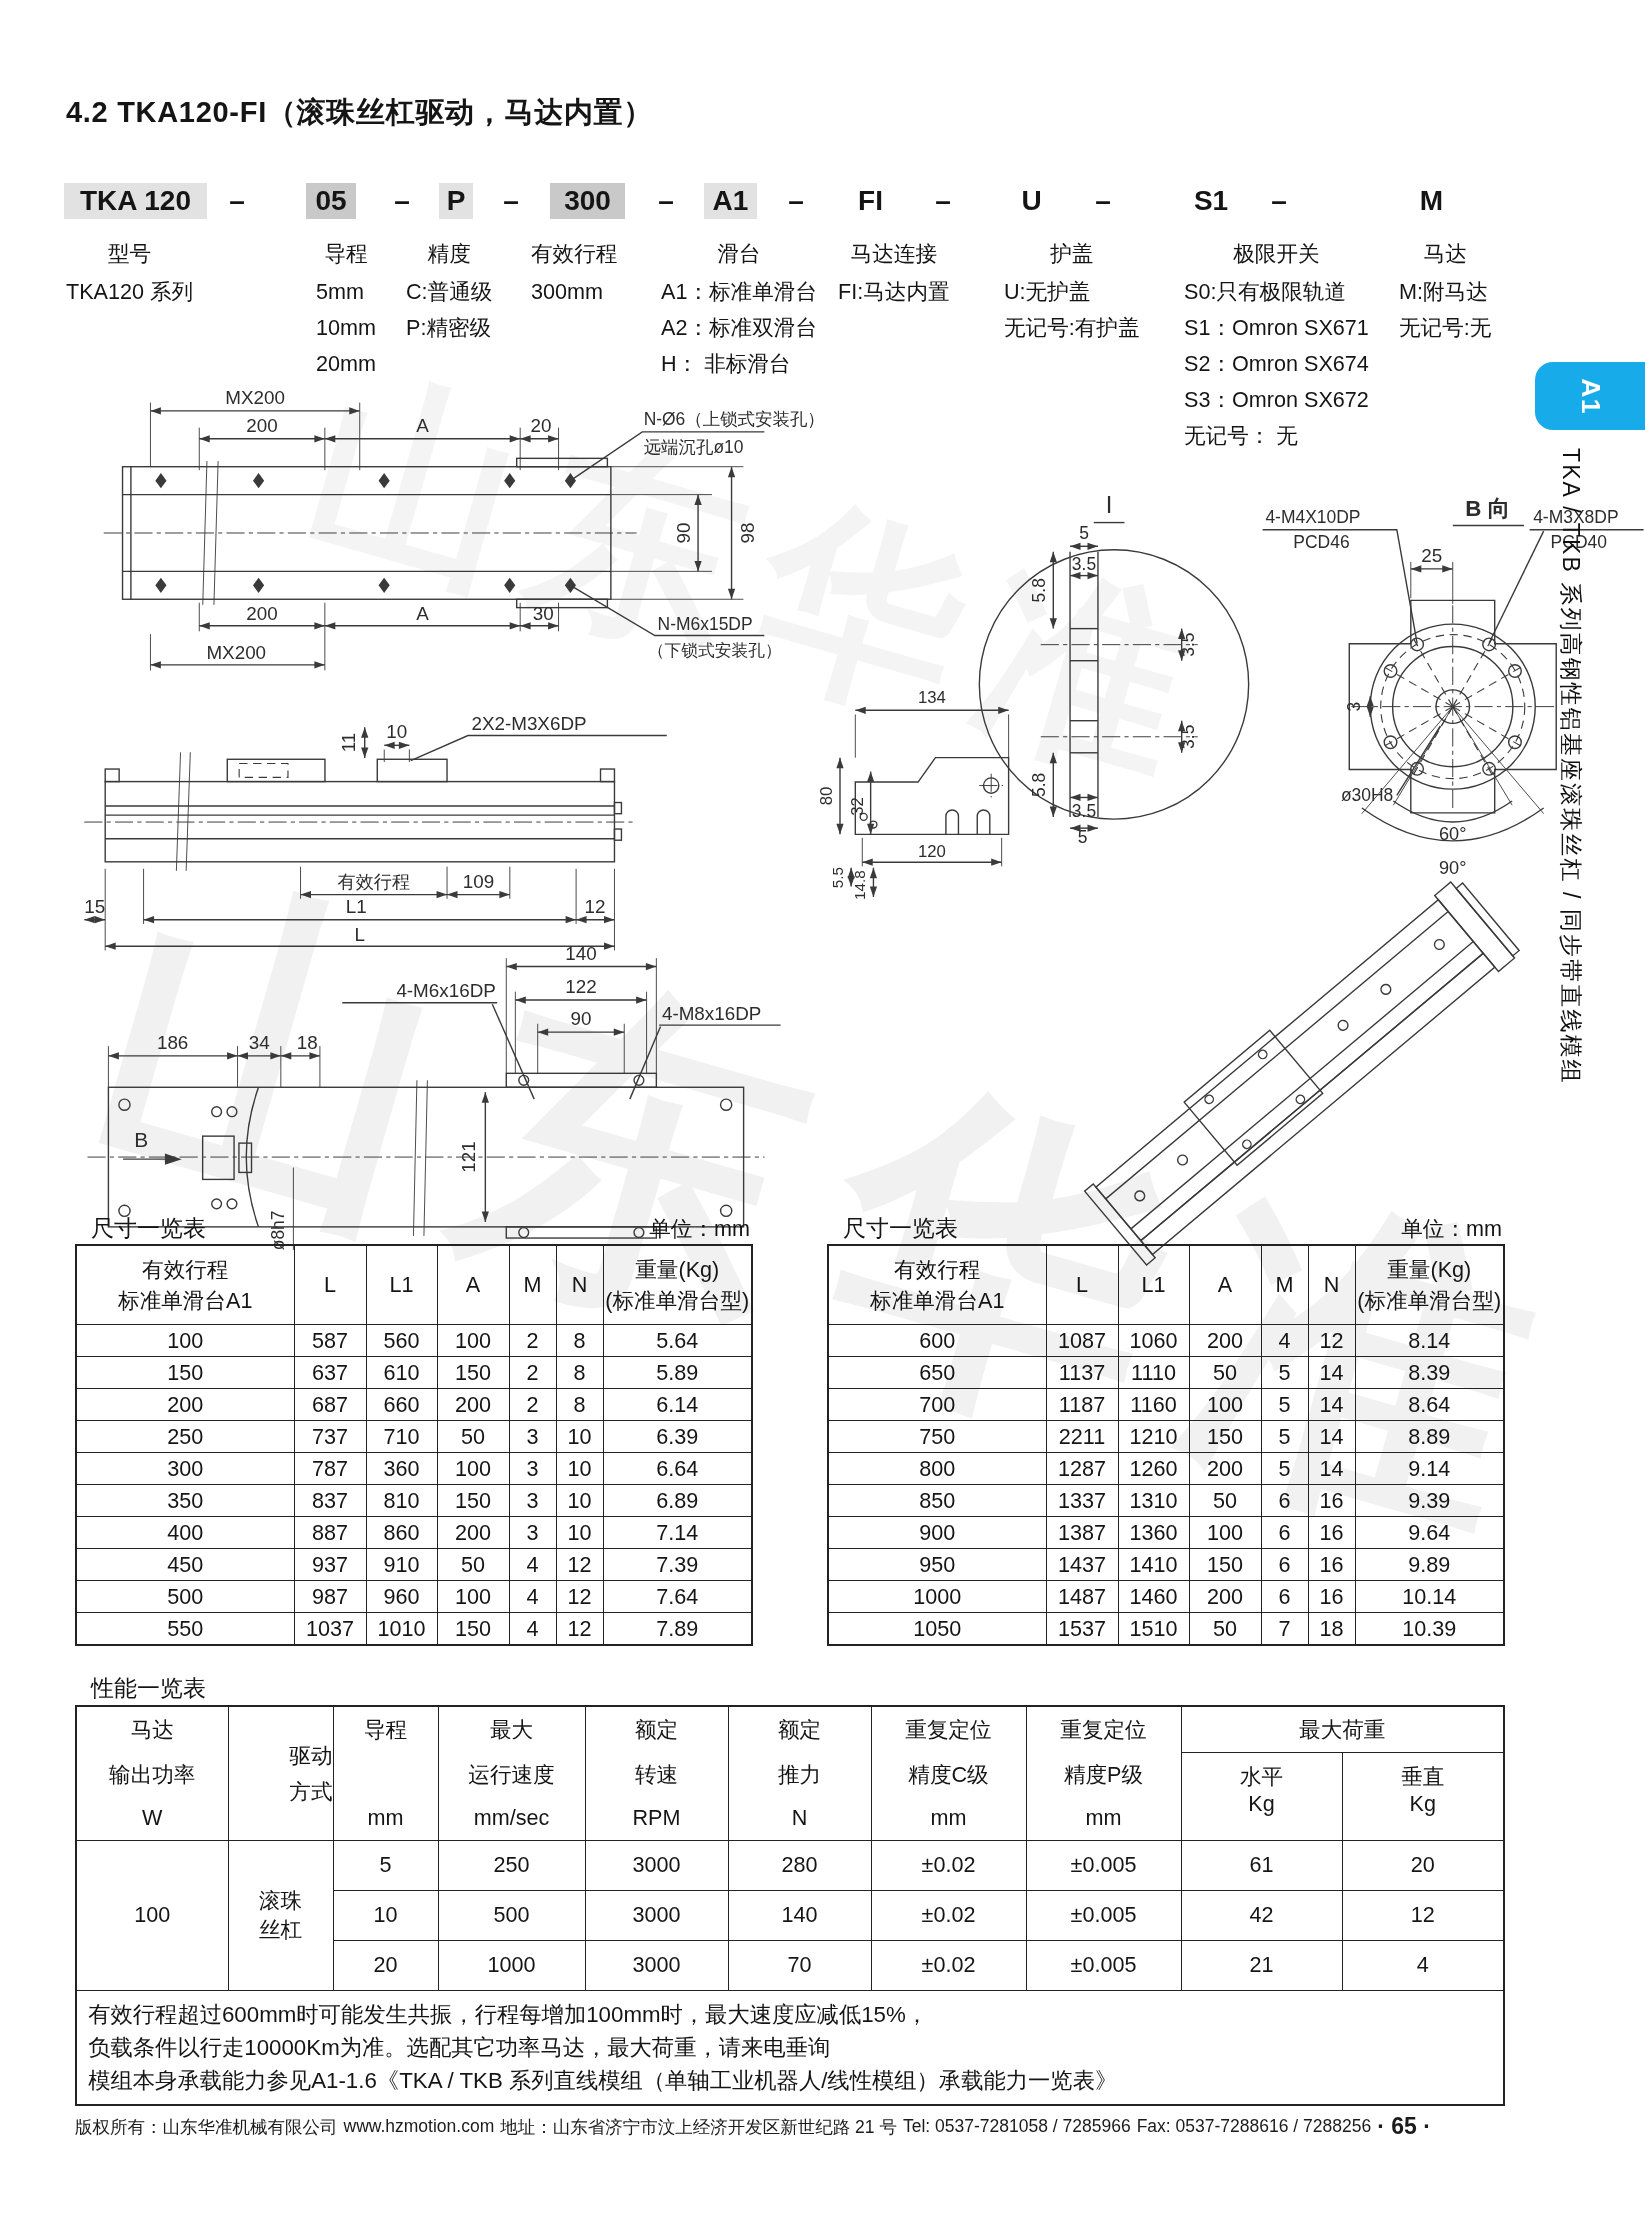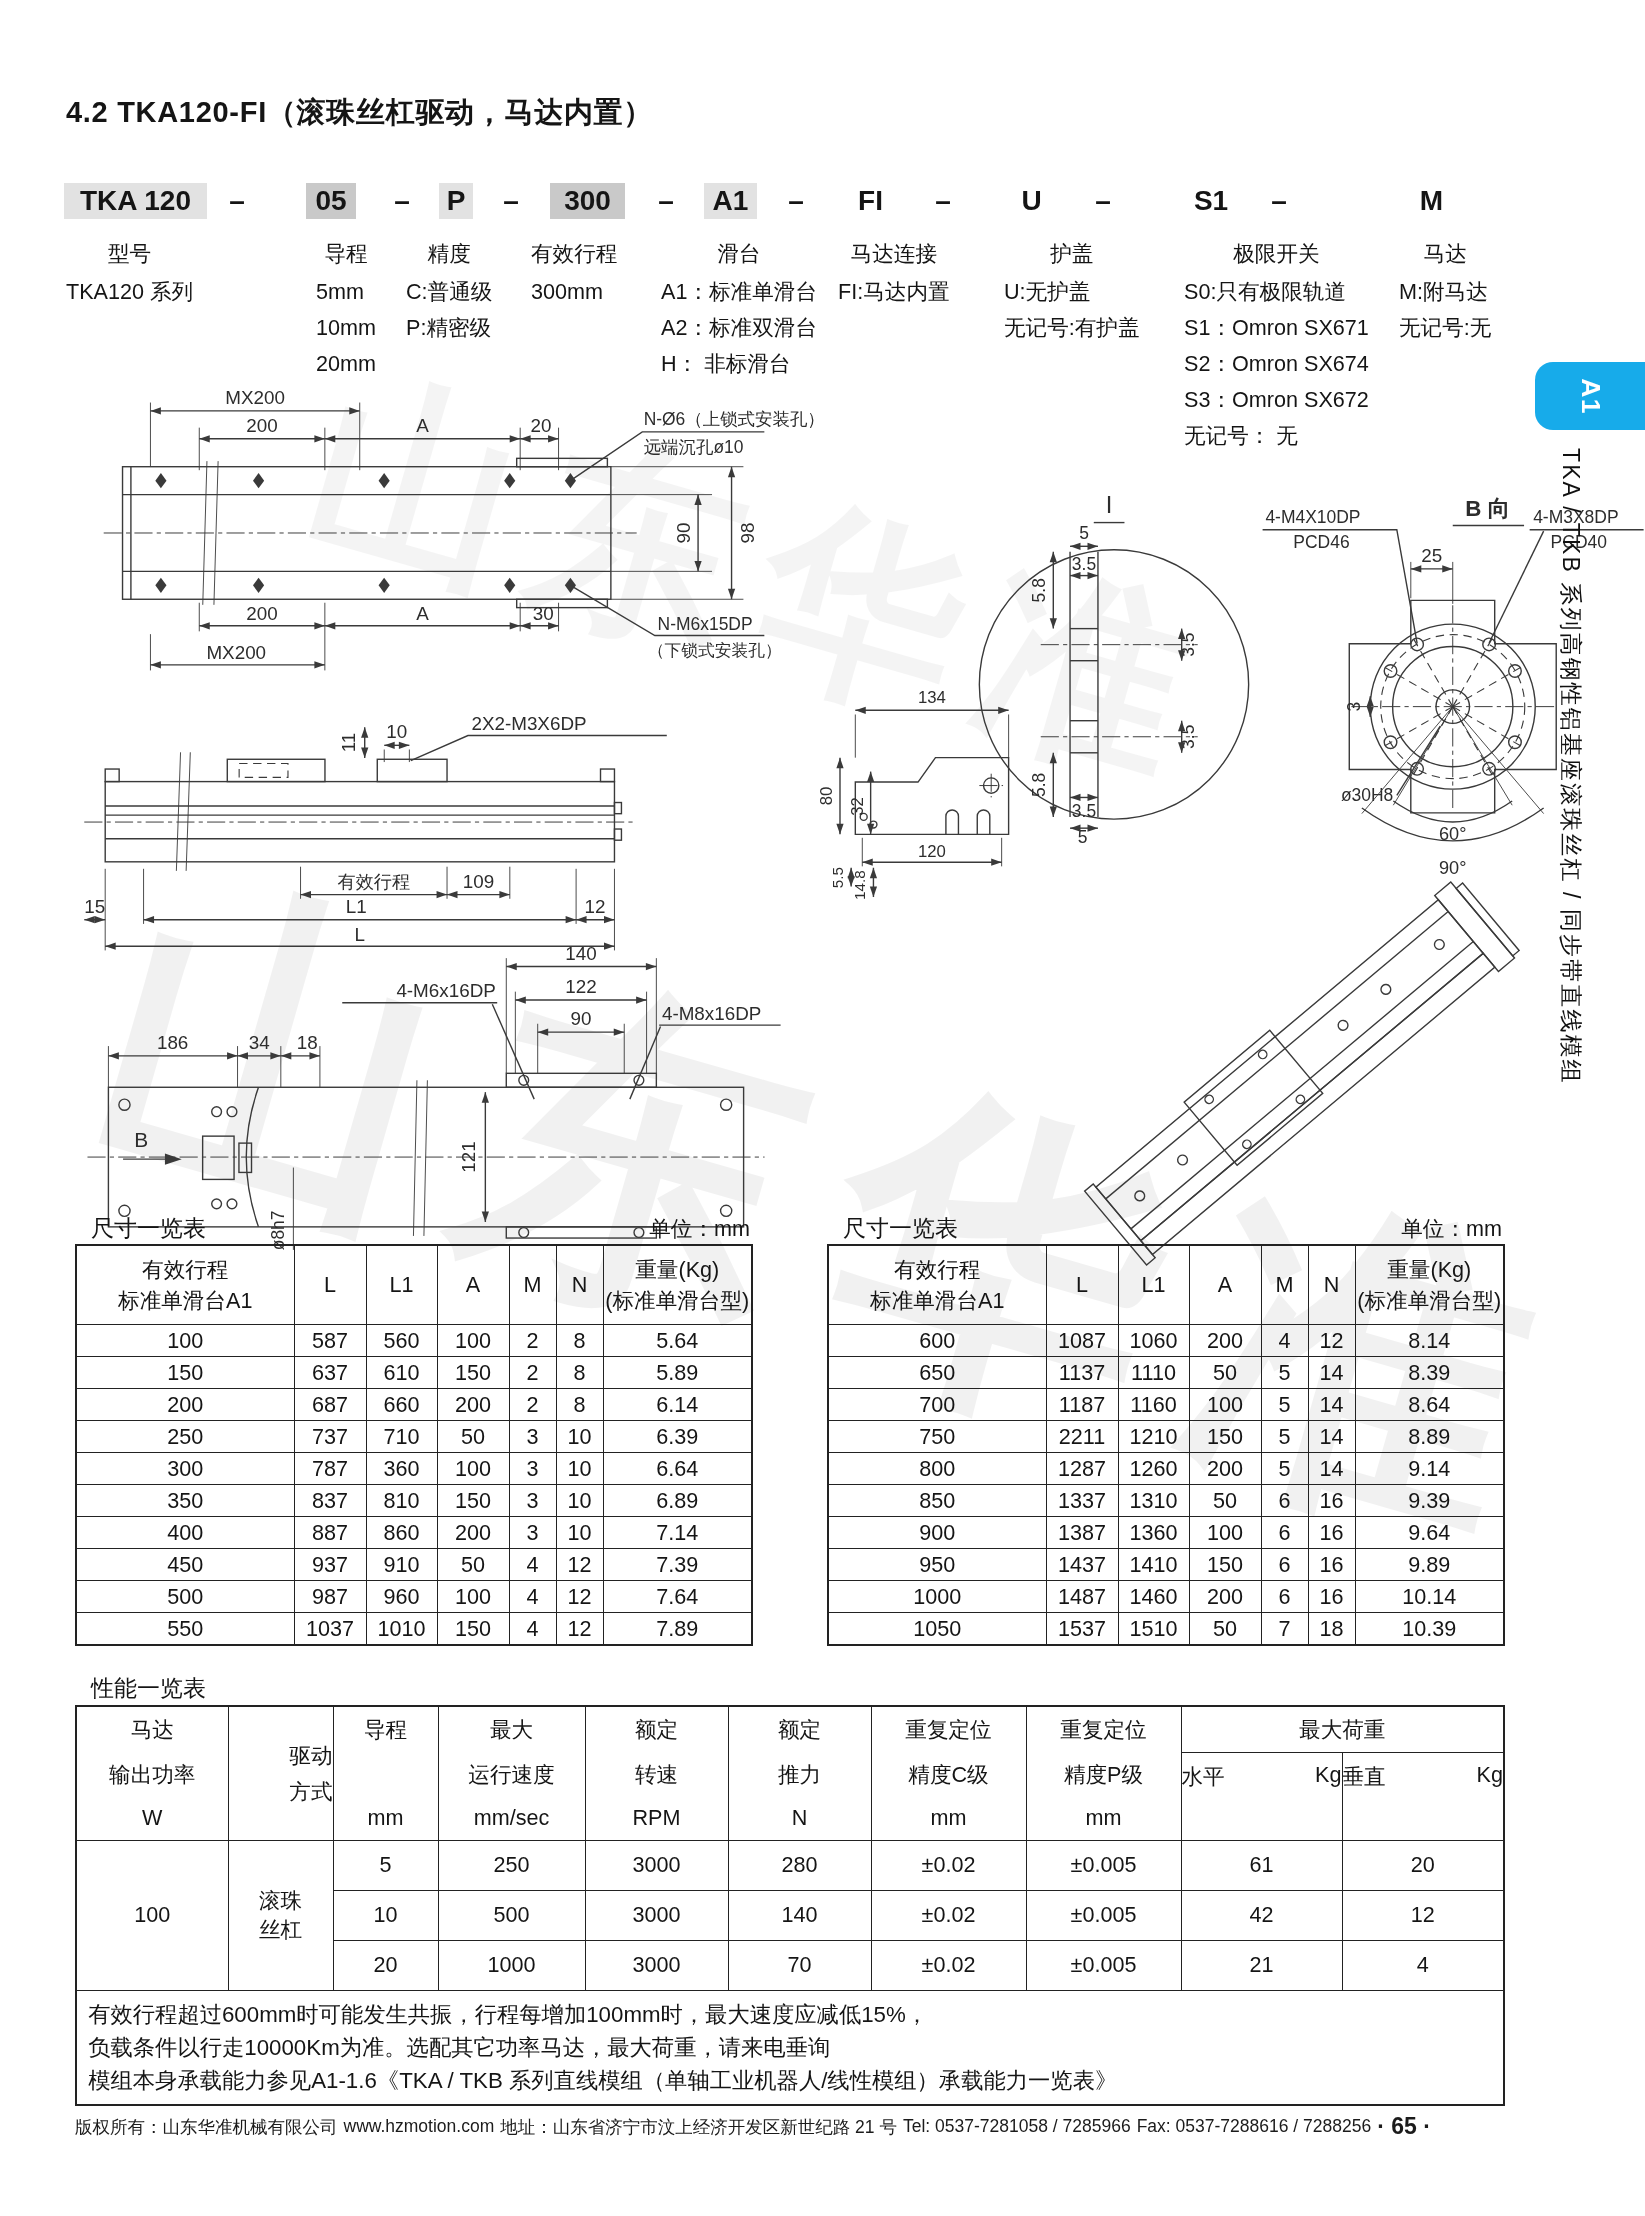--- a/index.html
+++ b/index.html
@@ -35,21 +35,21 @@
   .tbl-unit{position:absolute;font-size:21.6px;text-align:right;width:223px;}
   table{position:absolute;border-collapse:collapse;table-layout:fixed;background:transparent;}
   .dimtable{width:675px;font-size:21.6px;border:2.1px solid #222;}
   .dimtable th,.dimtable td{border:1.4px solid #222;text-align:center;font-weight:normal;padding:0;}
   .dimtable thead th{height:78px;line-height:1.45;}
   .dimtable td{height:31px;}
   .perftable{width:1427px;font-size:21.6px;border:2.1px solid #222;}
   .perftable th,.perftable td{border:1.4px solid #222;text-align:center;font-weight:normal;padding:0;}
   .hwrap{display:flex;flex-direction:column;justify-content:space-between;height:116px;padding:8.4px 0;}
   .hwrap.hcenter{justify-content:center;gap:7px;align-items:flex-end;}
-  .hwrap2{display:flex;flex-direction:row;justify-content:space-between;height:70px;padding:8px 0;}
+  .hwrap2{display:flex;flex-direction:column;height:70px;padding:8px 0;}
   .perftable .top-h{height:45px;}
   .perftable .sub-h{height:85px;}
   .perftable td{height:49px;}
   .notes-cell{text-align:left !important;padding:7px 11.2px !important;font-weight:bold;font-size:22.3px;line-height:33px;}
   
   .footer{left:75px;top:2113px;width:1508px;font-size:17.5px;display:flex;align-items:center;gap:6px;white-space:nowrap;color:#1b1b1b;}
   .pageno{font-size:23px;font-weight:bold;}
   
   .side-tab{left:1535px;top:362px;width:110px;height:68px;border-radius:18px 0 0 18px;
             display:flex;align-items:center;justify-content:center;}

